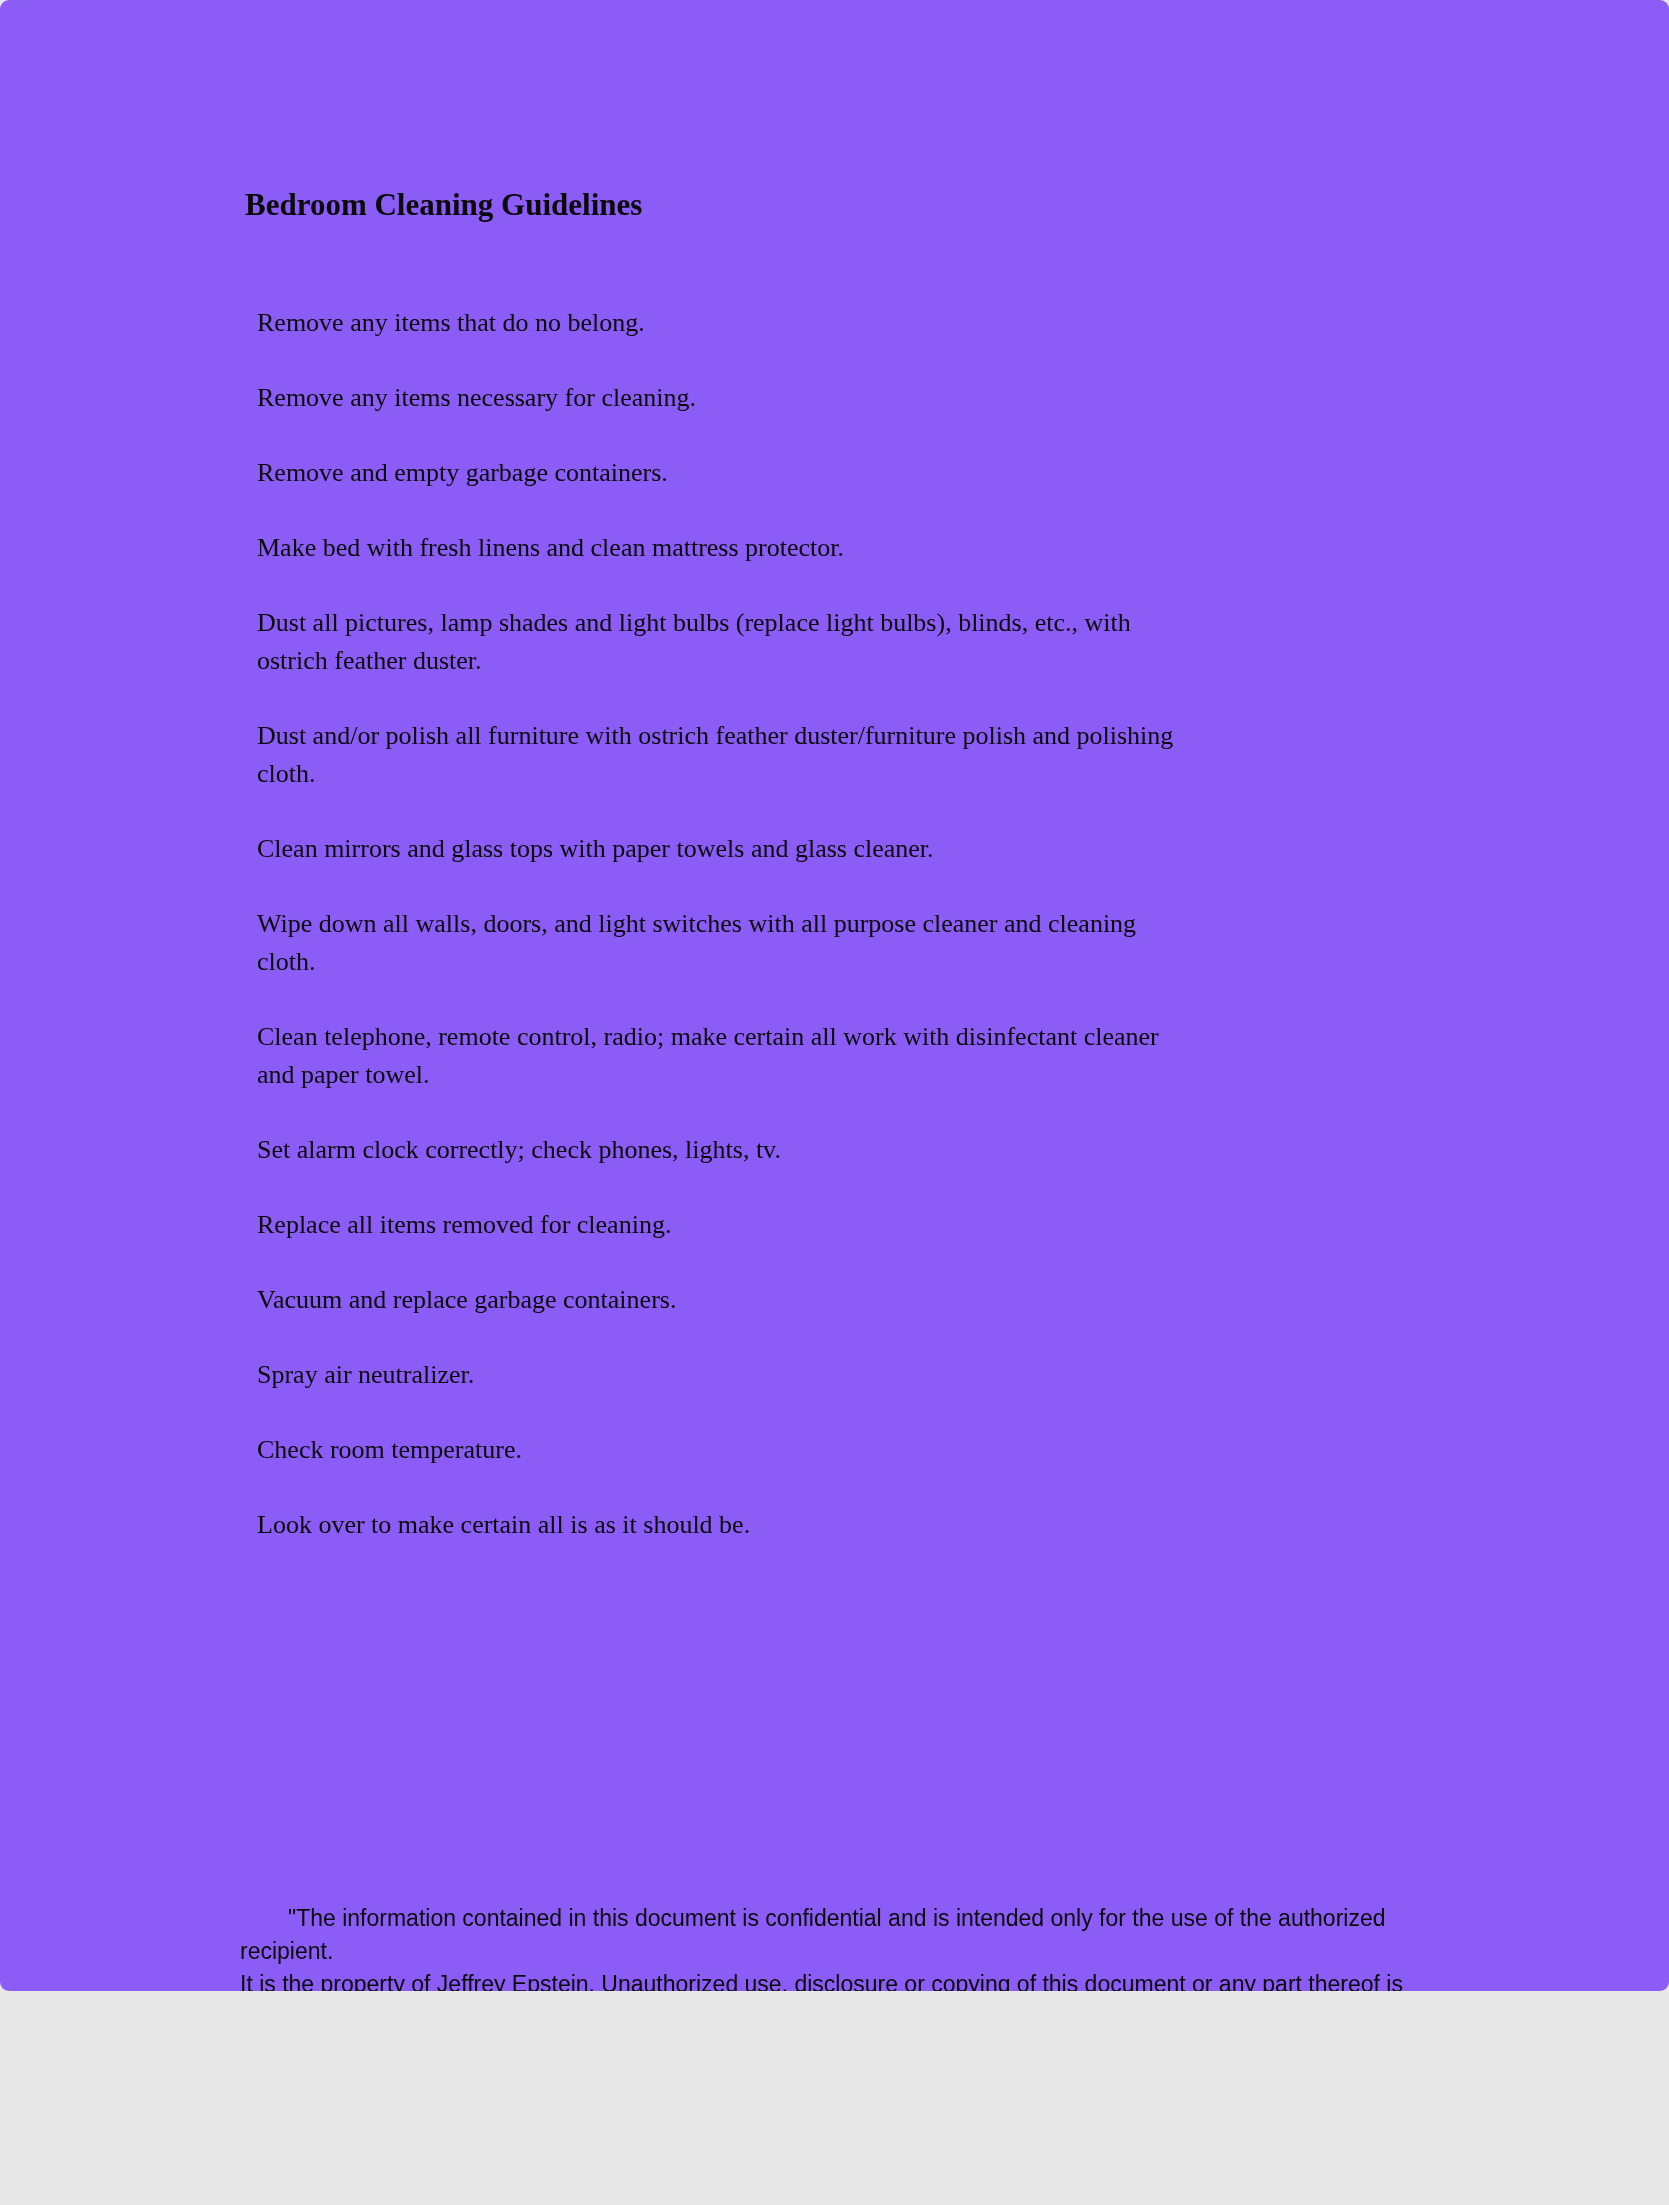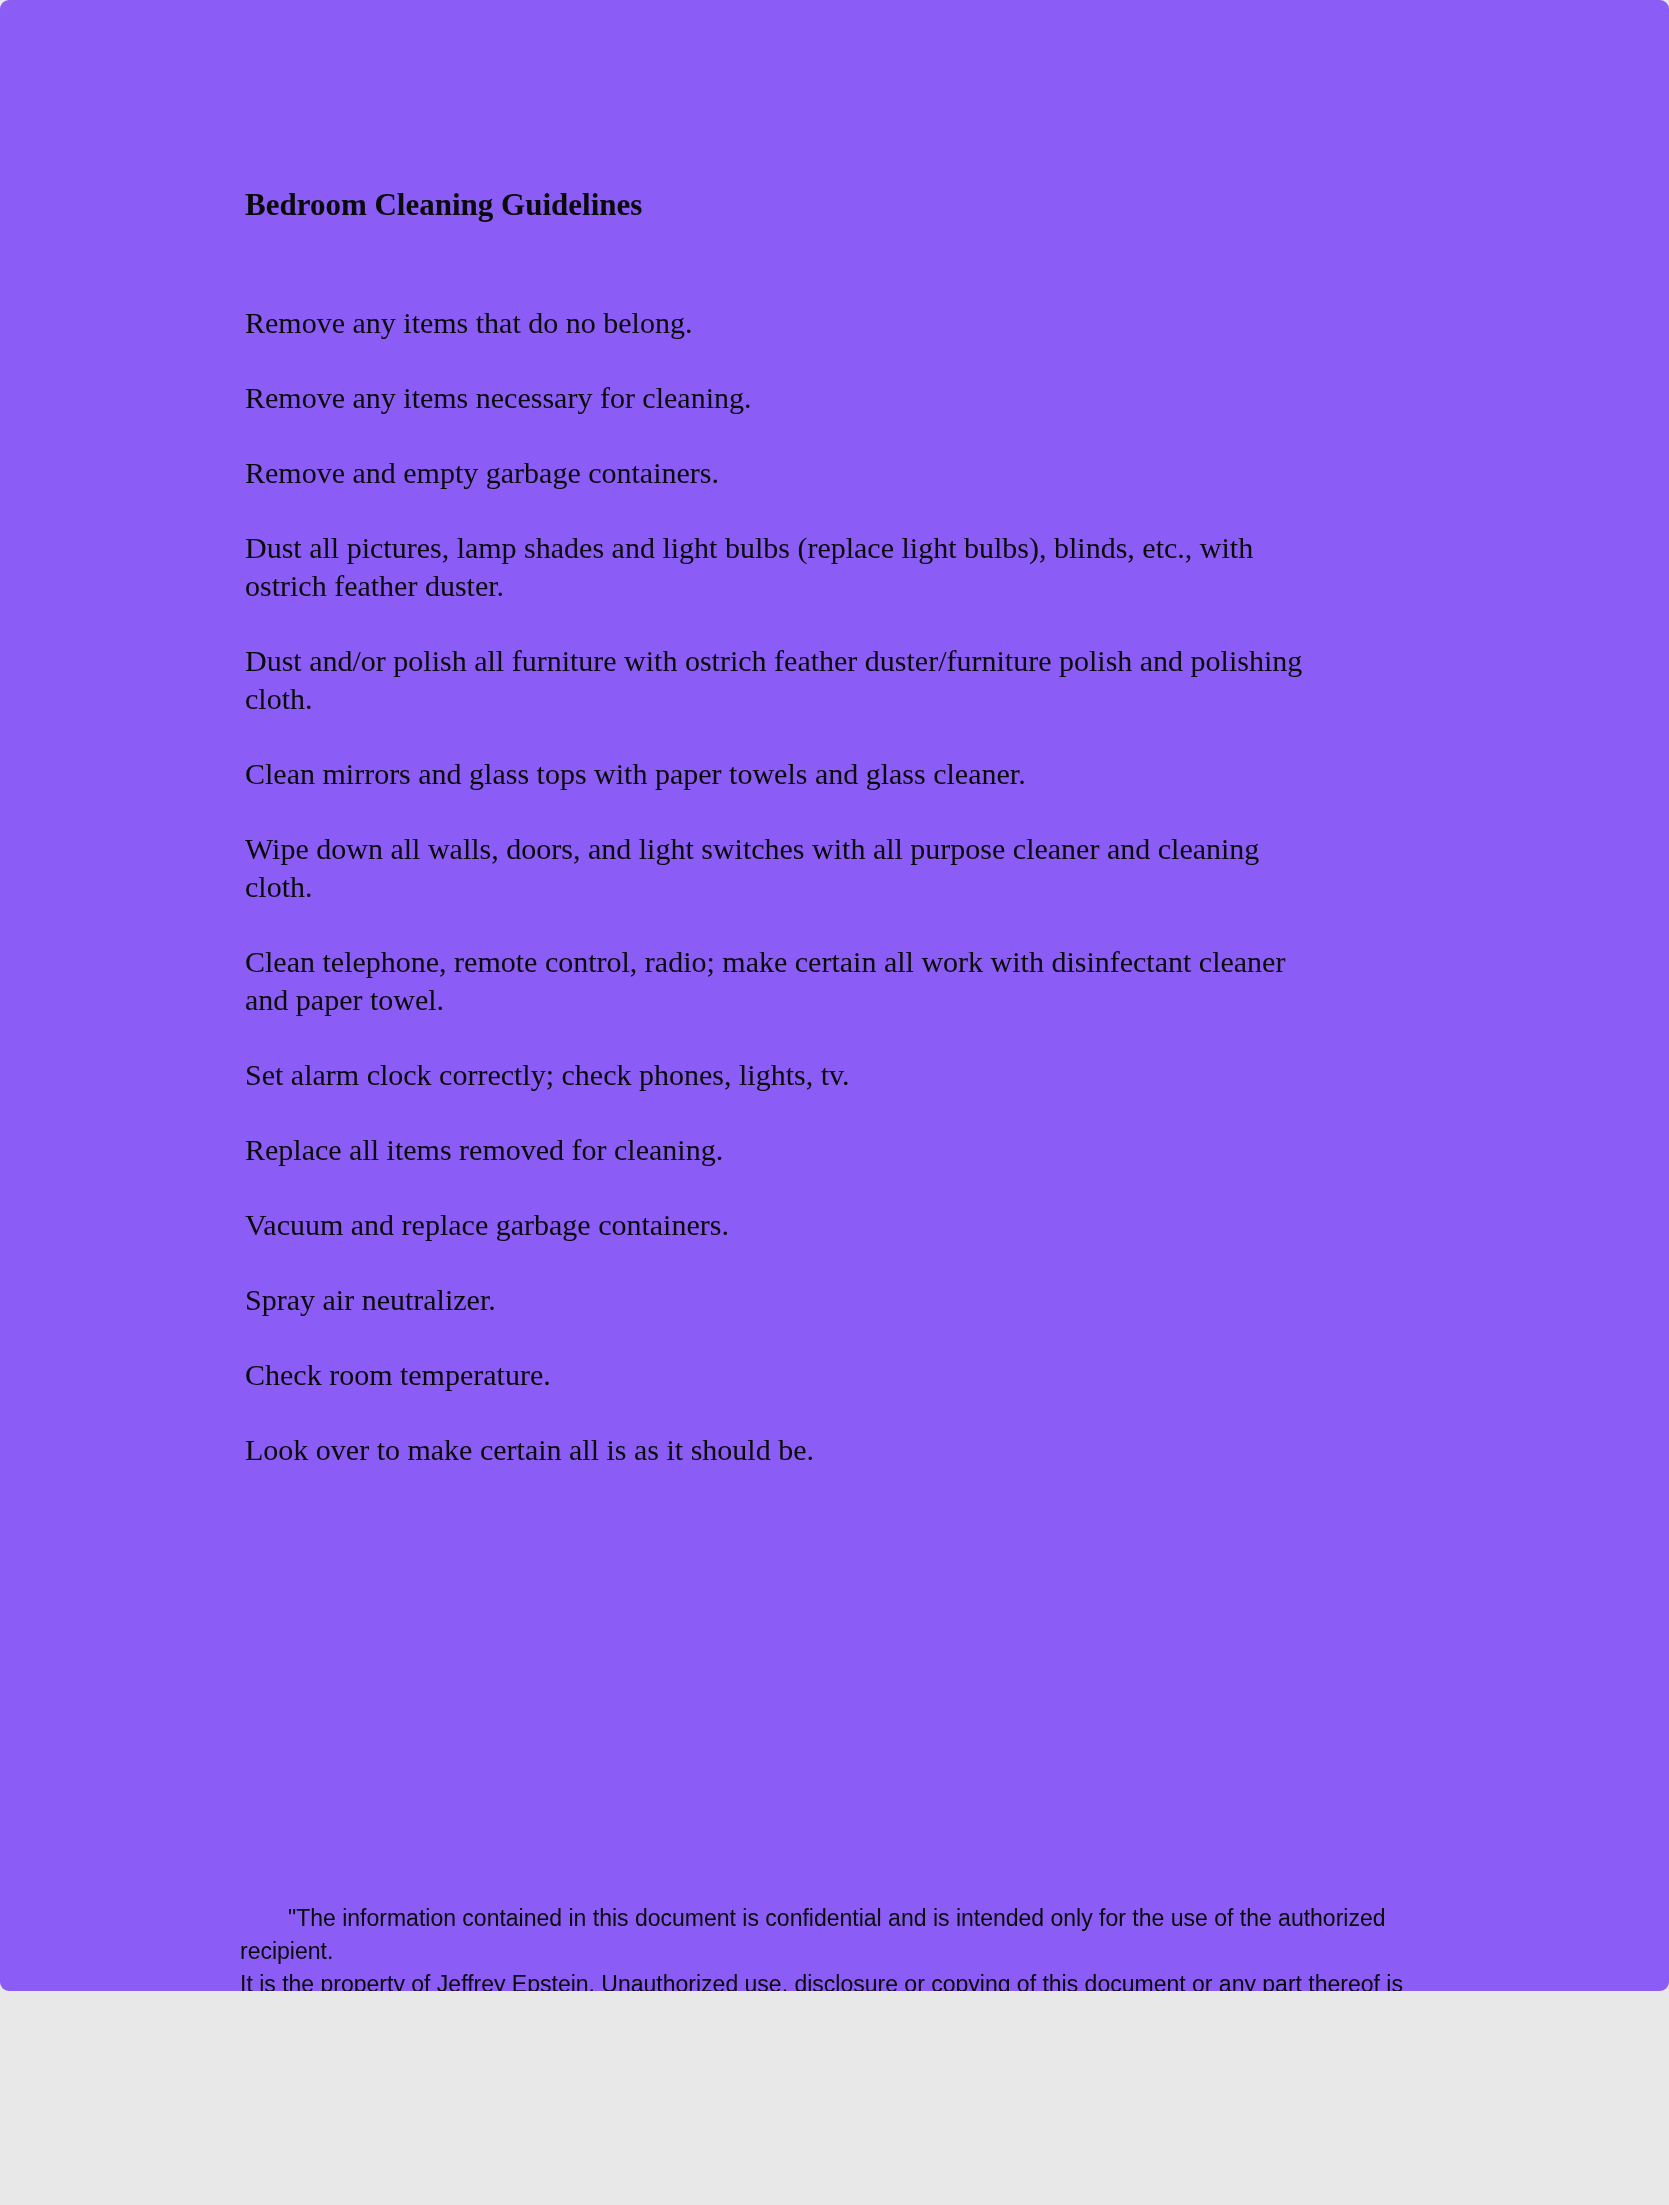--- a/index.html
+++ b/index.html
@@ -23,23 +23,23 @@
     top: 185px;
     width: 1342px;
   }
   .doc-title {
     font-size: 31px;
     line-height: 39px;
     font-weight: bold;
     margin: 0 0 80px 0;
   }
   .para {
-    font-size: 30px;
+    font-size: 26px;
     line-height: 38px;
-    margin: 0 0 37px 0;
+    margin: 0 0 37px 12px;
     white-space: pre-line;
   }
   .disclaimer {
     position: absolute;
     left: 240px;
     top: 1902px;
     width: 1172px;
     font-family: "Liberation Sans", sans-serif;
     font-size: 23px;
     line-height: 33px;
@@ -70,20 +70,21 @@
 </head>
 <body>
 
 <div class="page">
   <div class="content">
     <h1 class="doc-title">Bedroom Cleaning Guidelines</h1>
     <div id="paragraphs">
         <p class="para">Remove any items that do no belong.</p>
         <p class="para">Remove any items necessary for cleaning.</p>
         <p class="para">Remove and empty garbage containers.</p>
+        <p class="para">Make bed with fresh linens and clean mattress protector.</p>
         <p class="para">Dust all pictures, lamp shades and light bulbs (replace light bulbs), blinds, etc., with
 ostrich feather duster.</p>
         <p class="para">Dust and/or polish all furniture with ostrich feather duster/furniture polish and polishing
 cloth.</p>
         <p class="para">Clean mirrors and glass tops with paper towels and glass cleaner.</p>
         <p class="para">Wipe down all walls, doors, and light switches with all purpose cleaner and cleaning
 cloth.</p>
         <p class="para">Clean telephone, remote control, radio; make certain all work with disinfectant cleaner
 and paper towel.</p>
         <p class="para">Set alarm clock correctly; check phones, lights, tv.</p>

